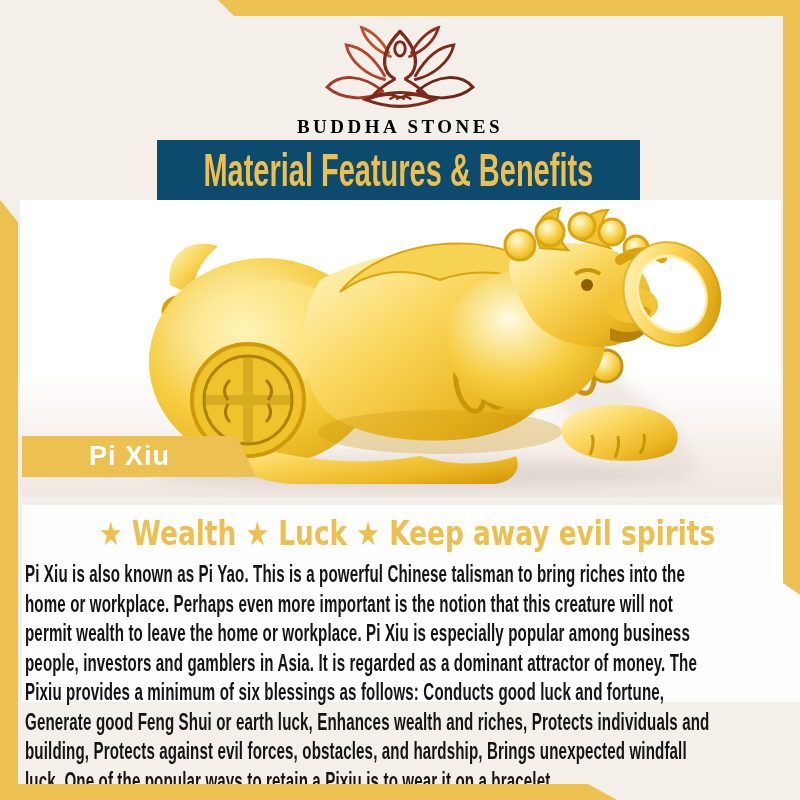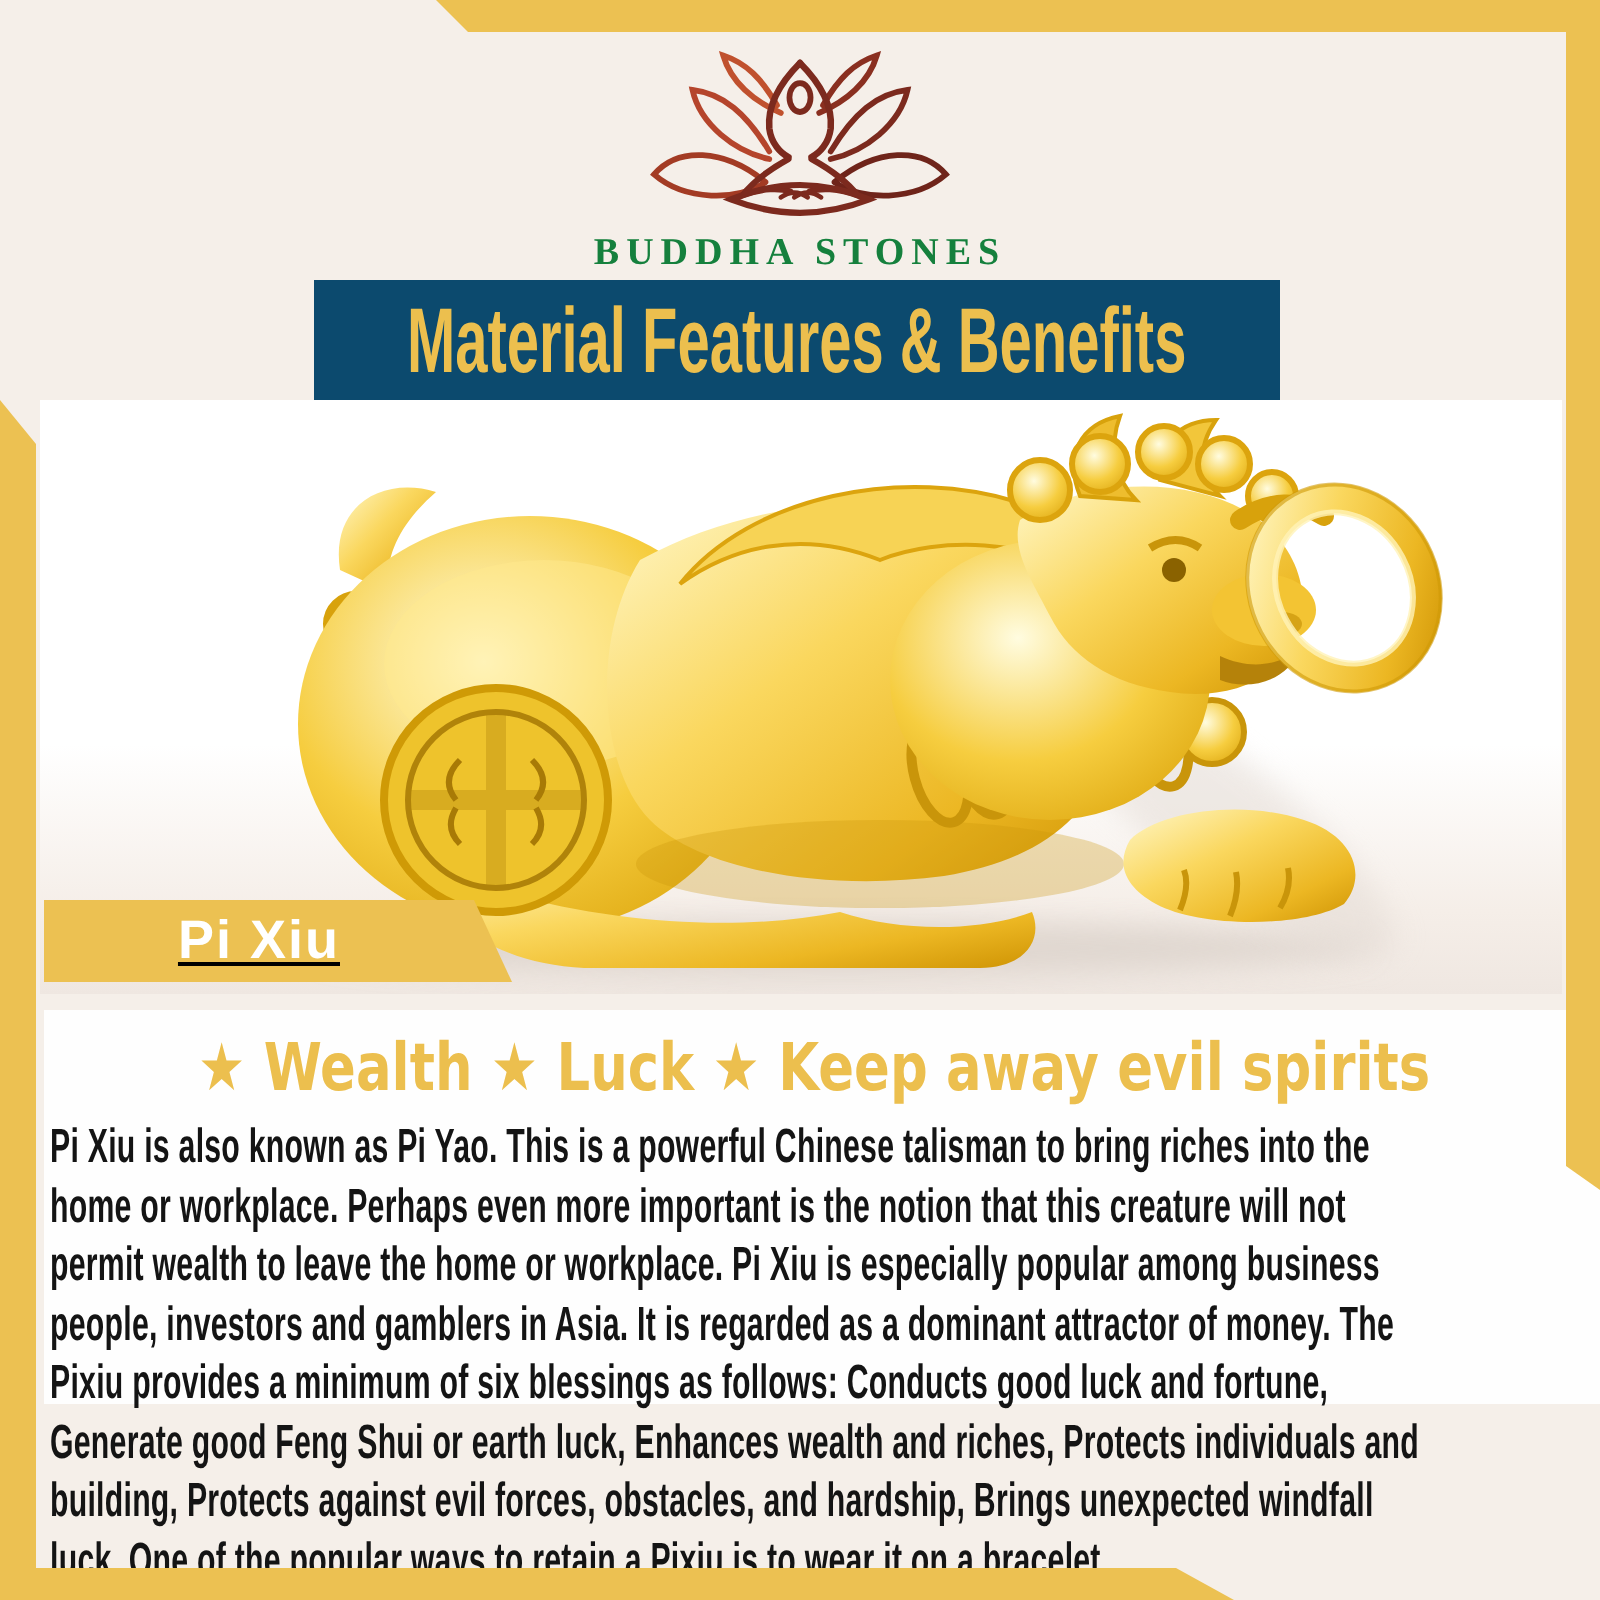--- a/index.html
+++ b/index.html
@@ -16,44 +16,43 @@
     clip-path:polygon(0 0,17px 0,17px 595px,0 583px);}
   .bar-left{left:0;top:200px;width:18px;height:600px;
     clip-path:polygon(0 0,18px 22px,18px 600px,0 600px);}
   .bar-bottom{left:0;top:784px;width:800px;height:16px;
     clip-path:polygon(0 0,588px 0,617px 16px,0 16px);}
   
   .logo{position:absolute;left:320px;top:20px;width:160px;height:96px;z-index:2;}
   .brand-name{
     position:absolute;left:0;top:116px;width:800px;text-align:center;z-index:2;
     font-family:"Liberation Serif",serif;font-size:19px;font-weight:600;
-    letter-spacing:3.5px;color:#15803d;
+    letter-spacing:3.5px;color:#000000;
   }
   
   .title-banner{
     position:absolute;left:157px;top:140px;width:483px;height:60px;
     background:#0c4a6e;z-index:2;display:flex;align-items:center;justify-content:center;
   }
   .title-text{
     white-space:nowrap;color:var(--gold-text,#ecbf4e);
     font-size:46px;font-weight:bold;letter-spacing:0px;
     transform:scaleX(0.63);transform-origin:50% 50%;
   }
   
   .photo-panel{
     position:absolute;left:20px;top:200px;width:761px;height:297px;z-index:1;
     background:linear-gradient(180deg,#ffffff 0%,#ffffff 58%,#f5eee8 86%,#efe7e1 100%);
   }
   .photo-panel svg{position:absolute;left:0;top:0;}
   
   .product-label{
-    position:absolute;left:22px;top:450px;width:234px;height:59px;z-index:4;
+    position:absolute;left:22px;top:436px;width:234px;height:59px;z-index:4;
     background:var(--accent,#ecc152);
     clip-path:polygon(0 0,215px 0,234px 41px,0 41px);
-    text-decoration:underline;
   }
   .product-label span{
     display:block;width:215px;text-align:center;line-height:41px;
     color:#ffffff;font-size:27px;font-weight:bold;letter-spacing:1px;
   }
   
   .text-panel{
     position:absolute;left:22px;top:505px;width:778px;height:197px;
     background:#fefefe;z-index:2;
   }

